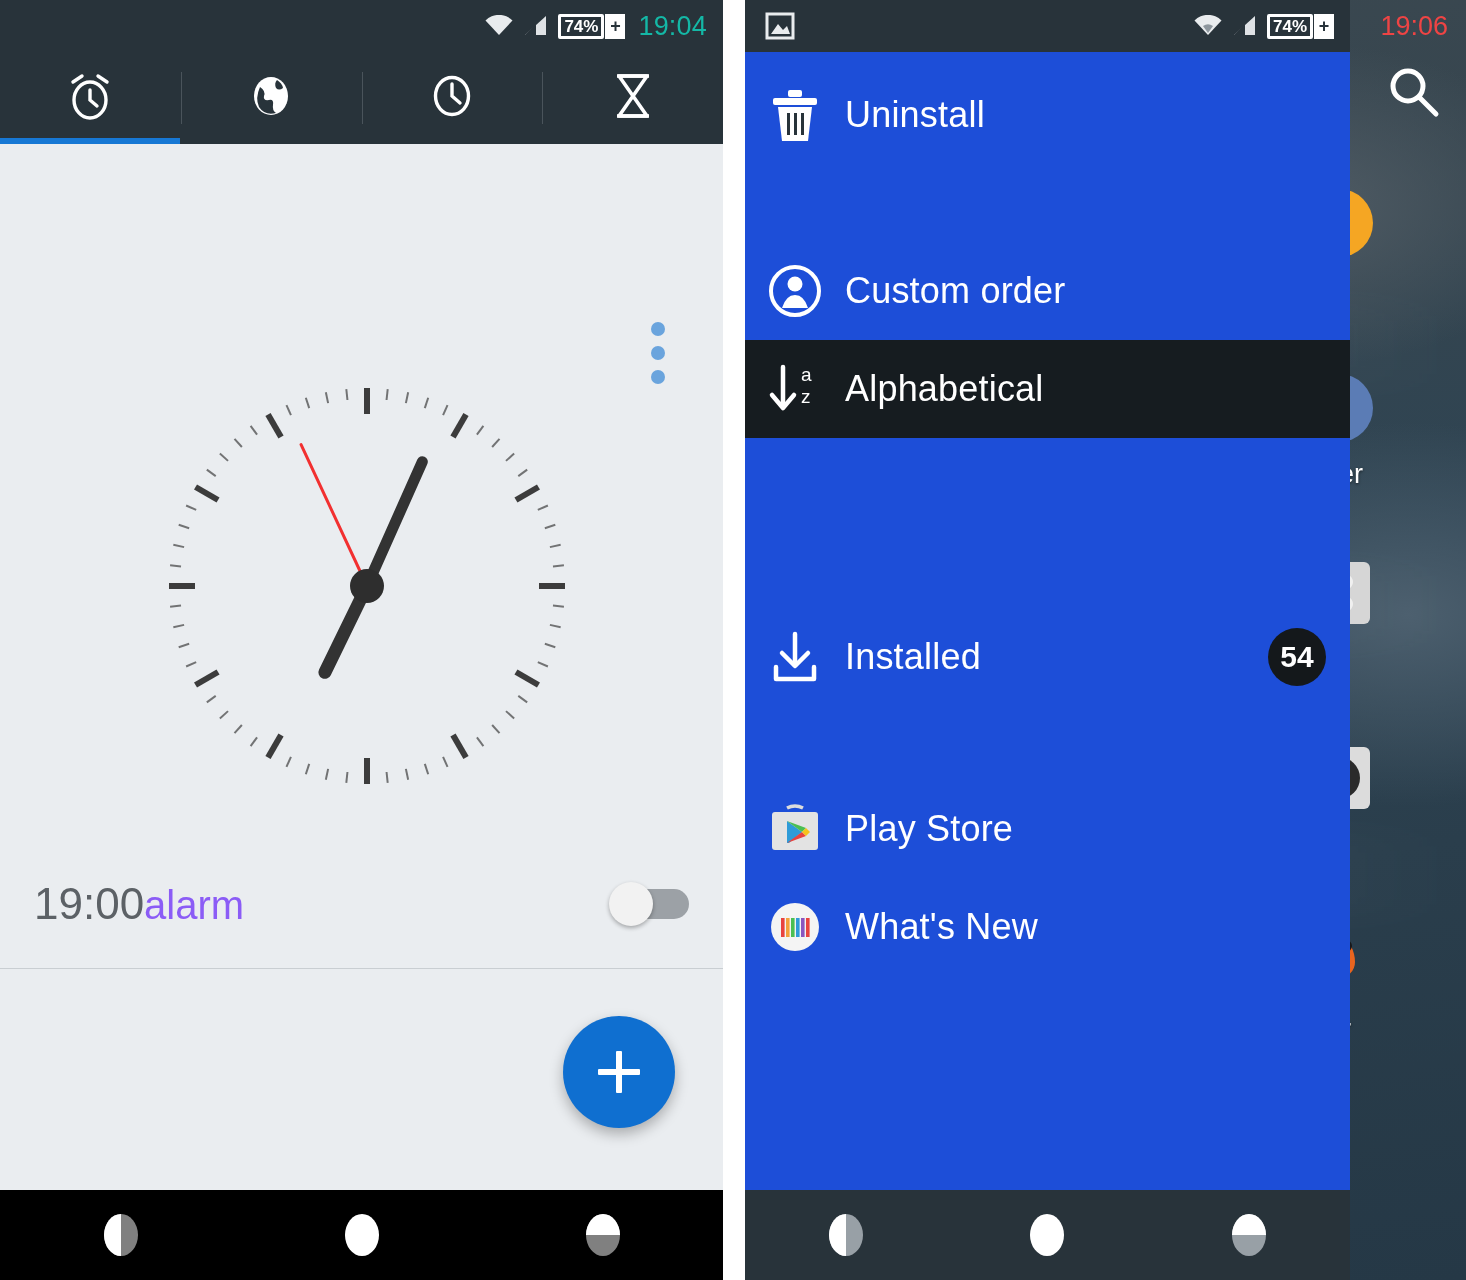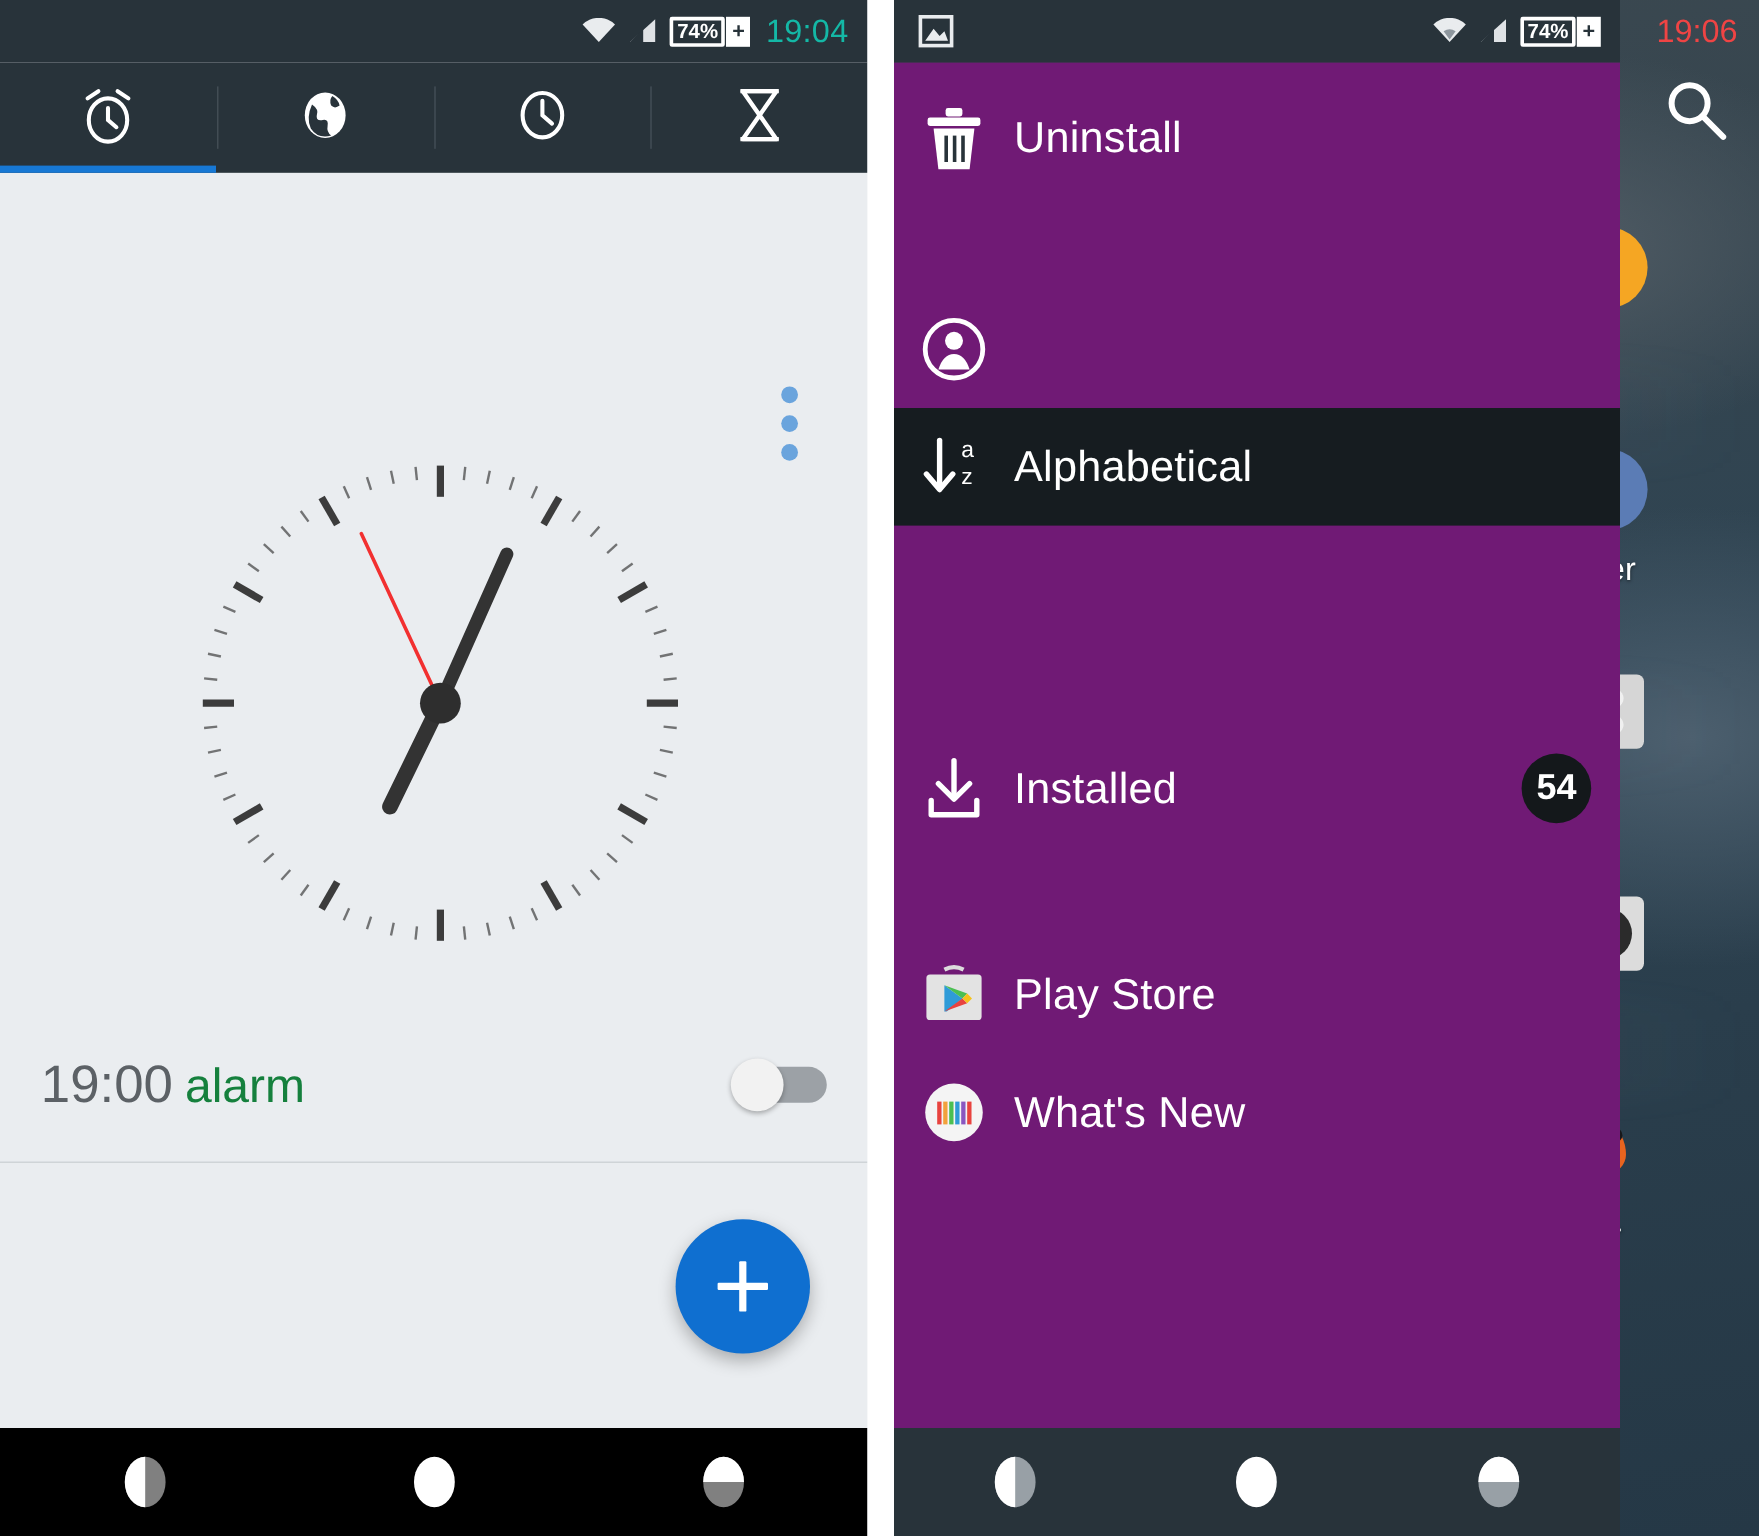--- a/index.html
+++ b/index.html
@@ -56,21 +56,21 @@
   .overflow-dots i { display:block; width:14px; height:14px; border-radius:50%; background:#6aa4dd; }
 
   .clockface { position:absolute; left:147px; top:222px; width:440px; height:440px; }
 
   .alarm-row {
     position:absolute; left:0; right:0; top:695px; height:130px;
     display:flex; align-items:center; padding:0 34px;
     border-bottom:1px solid #c9ced2;
   }
   .alarm-text { font-size:44px; color:#5c6166; font-weight:400; }
-  .alarm-text .lbl { color:#15803d; font-size:40px; margin-left:10px; }
+  .alarm-text .lbl { color:#8b5cf6; font-size:40px; }
   .toggle {
     margin-left:auto; width:80px; height:44px; position:relative; cursor:pointer;
   }
   .toggle .track {
     position:absolute; right:0; top:7px; width:72px; height:30px; border-radius:15px; background:#9ca1a6;
   }
   .toggle .thumb {
     position:absolute; left:0; top:0; width:44px; height:44px; border-radius:50%;
     background:#f2f2f2; box-shadow:0 2px 4px rgba(0,0,0,0.3);
   }
@@ -126,21 +126,21 @@
     position:absolute; left:605px; top:0; width:116px; height:52px; z-index:3;
     display:flex; align-items:center; justify-content:flex-end; padding-right:18px;
   }
   .r-sb-clock { color:#ef4444; font-size:27px; }
 
   .search-btn {
     position:absolute; right:22px; top:62px; width:60px; height:60px; z-index:4; cursor:pointer;
   }
 
   .menu {
-    position:absolute; left:0; top:52px; width:605px; bottom:90px; background:#701a75; z-index:2;
+    position:absolute; left:0; top:52px; width:605px; bottom:90px; background:#1d4ed8; z-index:2;
   }
   .menu-item {
     position:absolute; left:0; width:605px; height:98px;
     display:flex; align-items:center; cursor:pointer;
   }
   .menu-item.selected { background:#161c20; }
   .mi-icon { width:100px; min-width:100px; display:flex; align-items:center; justify-content:center; }
   .mi-label { color:#ffffff; font-size:36px; font-weight:400; letter-spacing:.2px; }
   .mi-badge {
     margin-left:auto; margin-right:24px; width:58px; height:58px; border-radius:50%;
@@ -455,20 +455,21 @@
       </div>
 
       <div class="menu-item" style="top:190px">
         <span class="mi-icon">
           <svg width="56" height="56" viewBox="0 0 56 56">
             <circle cx="28" cy="28" r="24" fill="none" stroke="#ffffff" stroke-width="4"></circle>
             <circle cx="28" cy="21" r="7.5" fill="#ffffff"></circle>
             <path d="M15 45 q4 -13 13 -13 q9 0 13 13 z" fill="#ffffff"></path>
           </svg>
         </span>
+        <span class="mi-label">Custom order</span>
       </div>
 
       <div class="menu-item selected" style="top:288px">
         <span class="mi-icon">
           <svg width="60" height="60" viewBox="0 0 60 60">
             <path d="M18 8 L18 46" stroke="#ffffff" stroke-width="4.5" stroke-linecap="round"></path>
             <path d="M7 36 L18 49 L29 36" stroke="#ffffff" stroke-width="4.5" fill="none" stroke-linecap="round" stroke-linejoin="round"></path>
             <text x="36" y="22" font-family="Liberation Sans, sans-serif" font-size="19" fill="#ffffff">a</text>
             <text x="36" y="44" font-family="Liberation Sans, sans-serif" font-size="19" fill="#ffffff">z</text>
           </svg>

